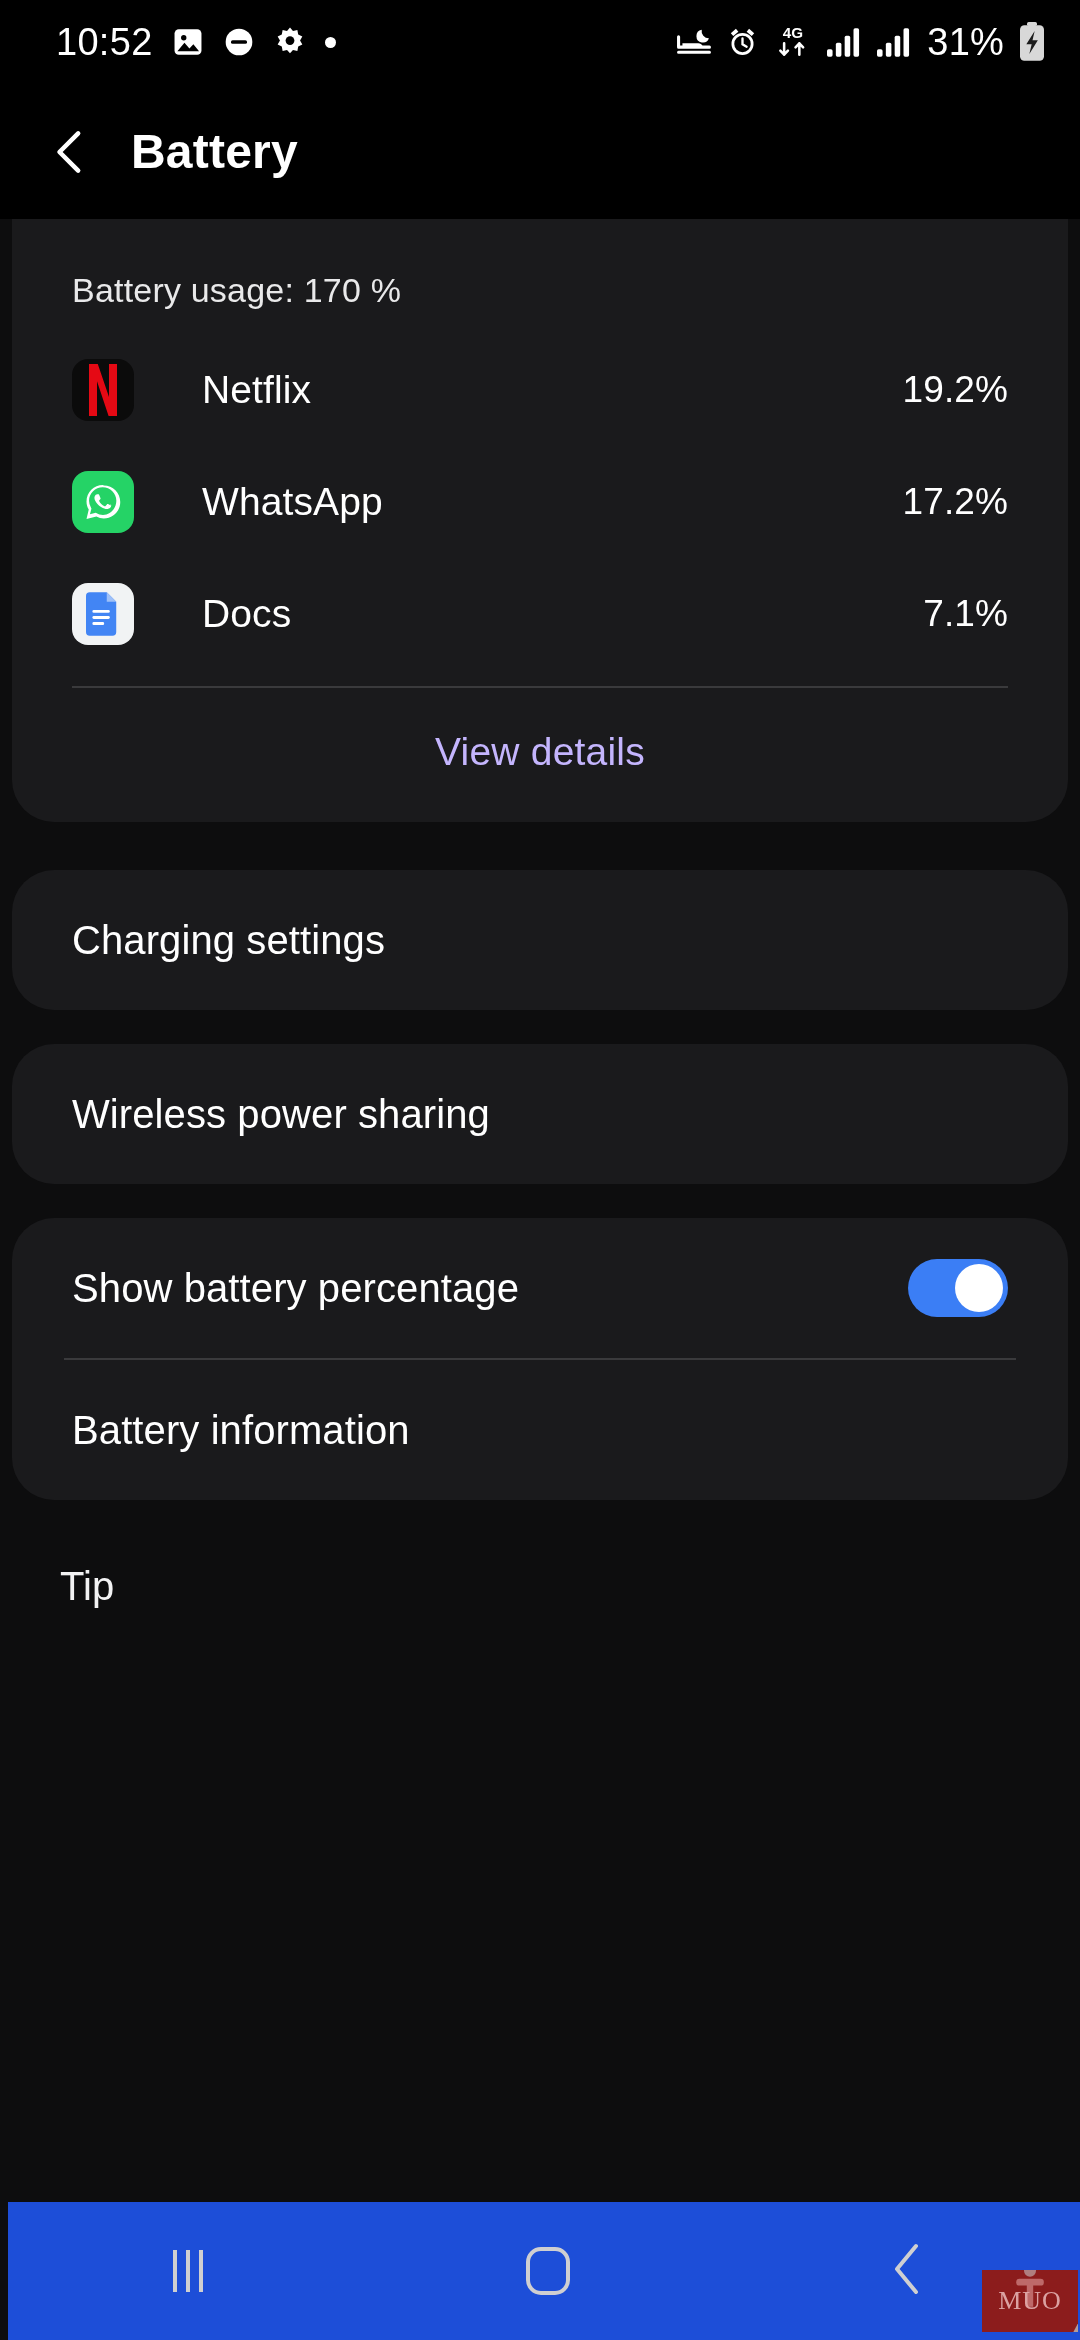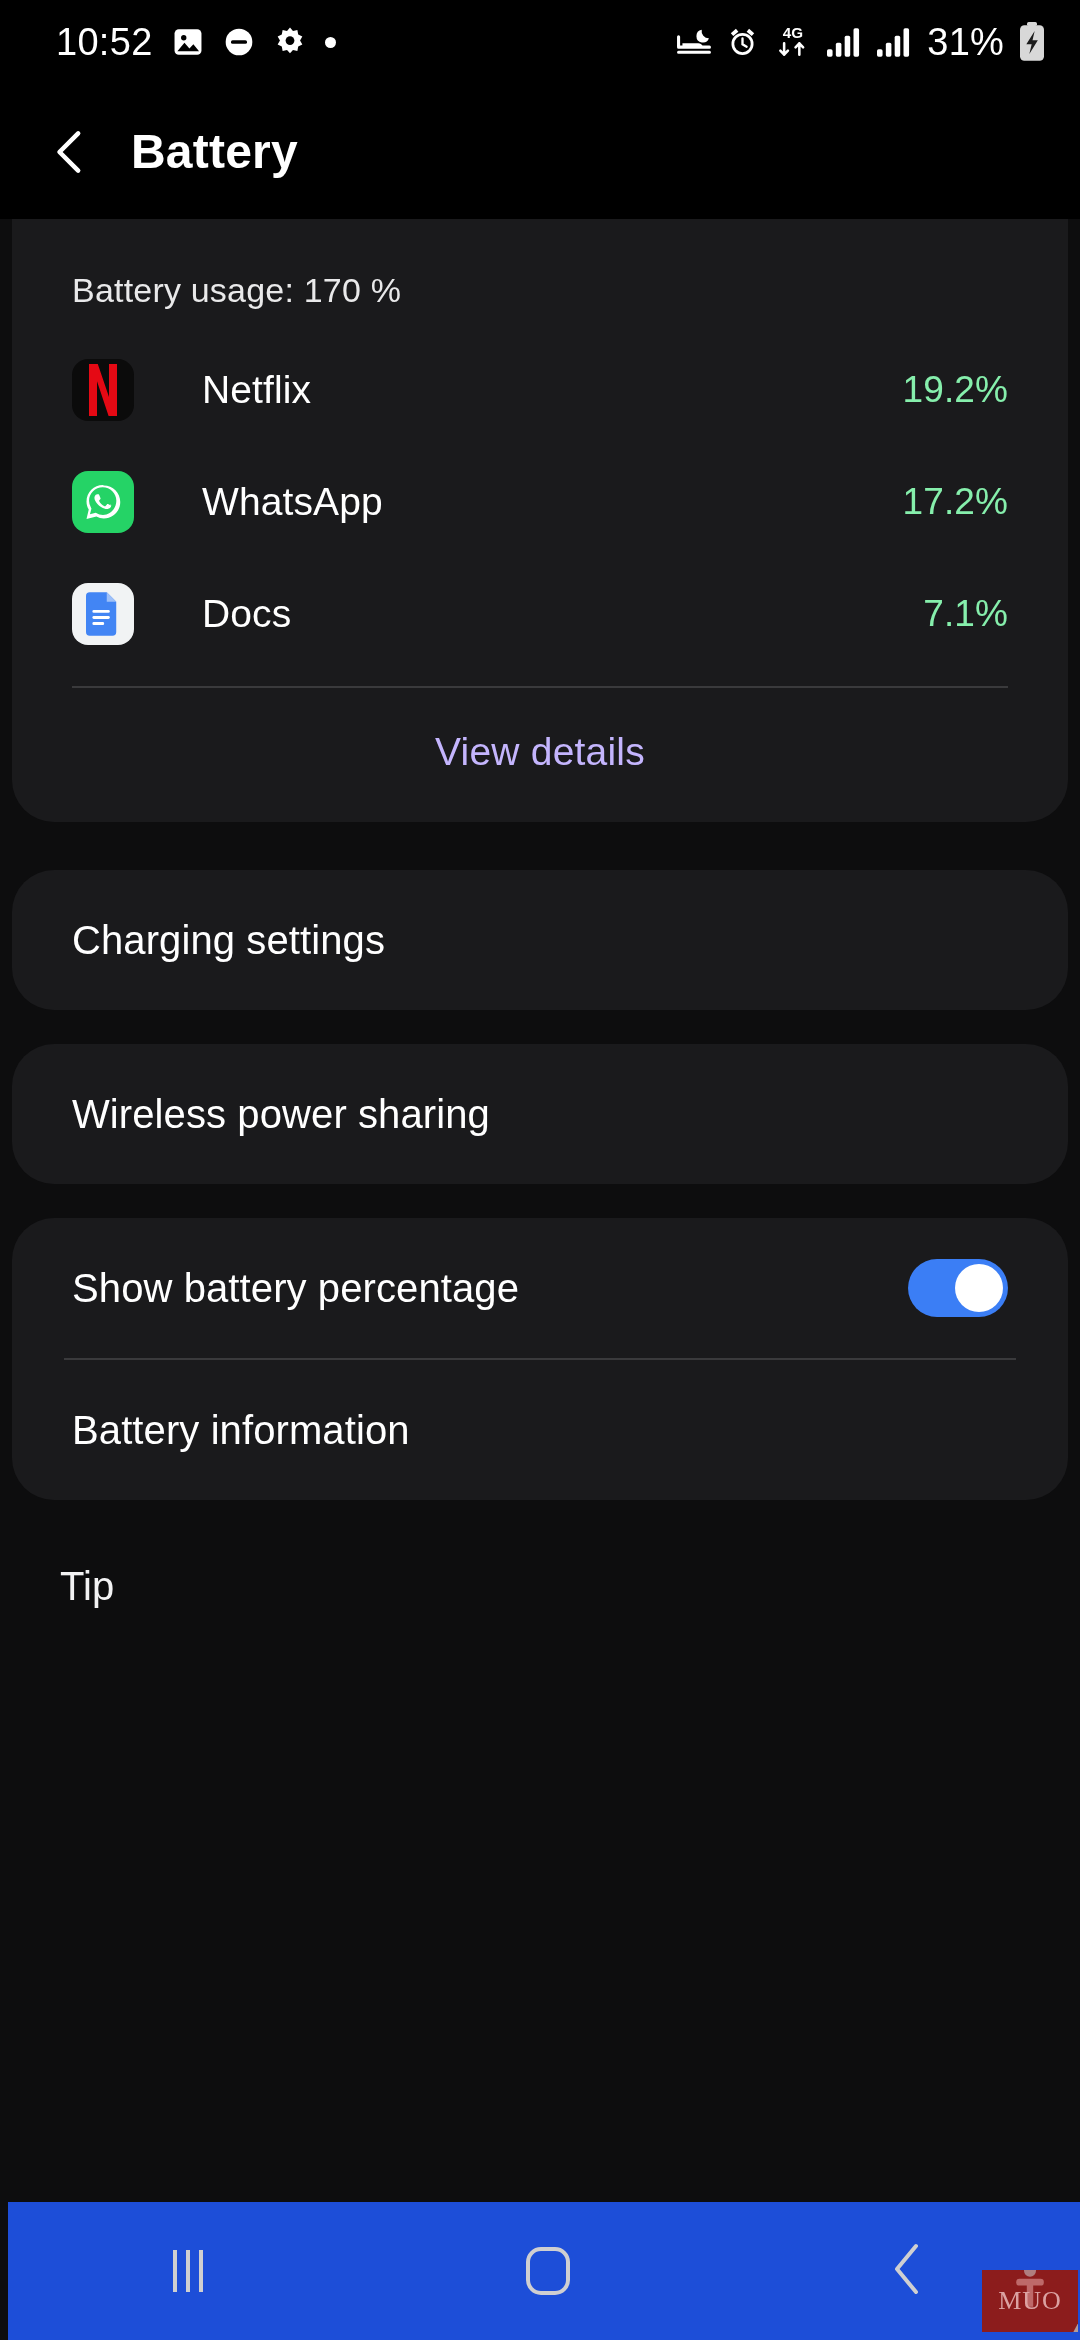--- a/index.html
+++ b/index.html
@@ -63,21 +63,21 @@
   }
   .app-icon{
     width:62px; height:62px; flex:0 0 auto; border-radius:16px;
     display:flex; align-items:center; justify-content:center;
     overflow:hidden;
   }
   .app-name{
     color:#fff; font-size:39px; margin-left:68px; letter-spacing:.1px;
   }
   .app-pct{
-    margin-left:auto; color:#86efac; font-size:37px; letter-spacing:.1px;
+    margin-left:auto; color:#ffffff; font-size:37px; letter-spacing:.1px;
   }
   .icon-netflix{ background:#0b0b0b; }
   .icon-whatsapp{ background:#25D366; }
   .icon-docs{ background:#f1f3f4; }
 
   .divider{
     height:2px; background:#3a3a3c; margin:16px 60px 0 60px;
   }
   .view-details{
     text-align:center; color:#c4b5fd; font-size:39px;

